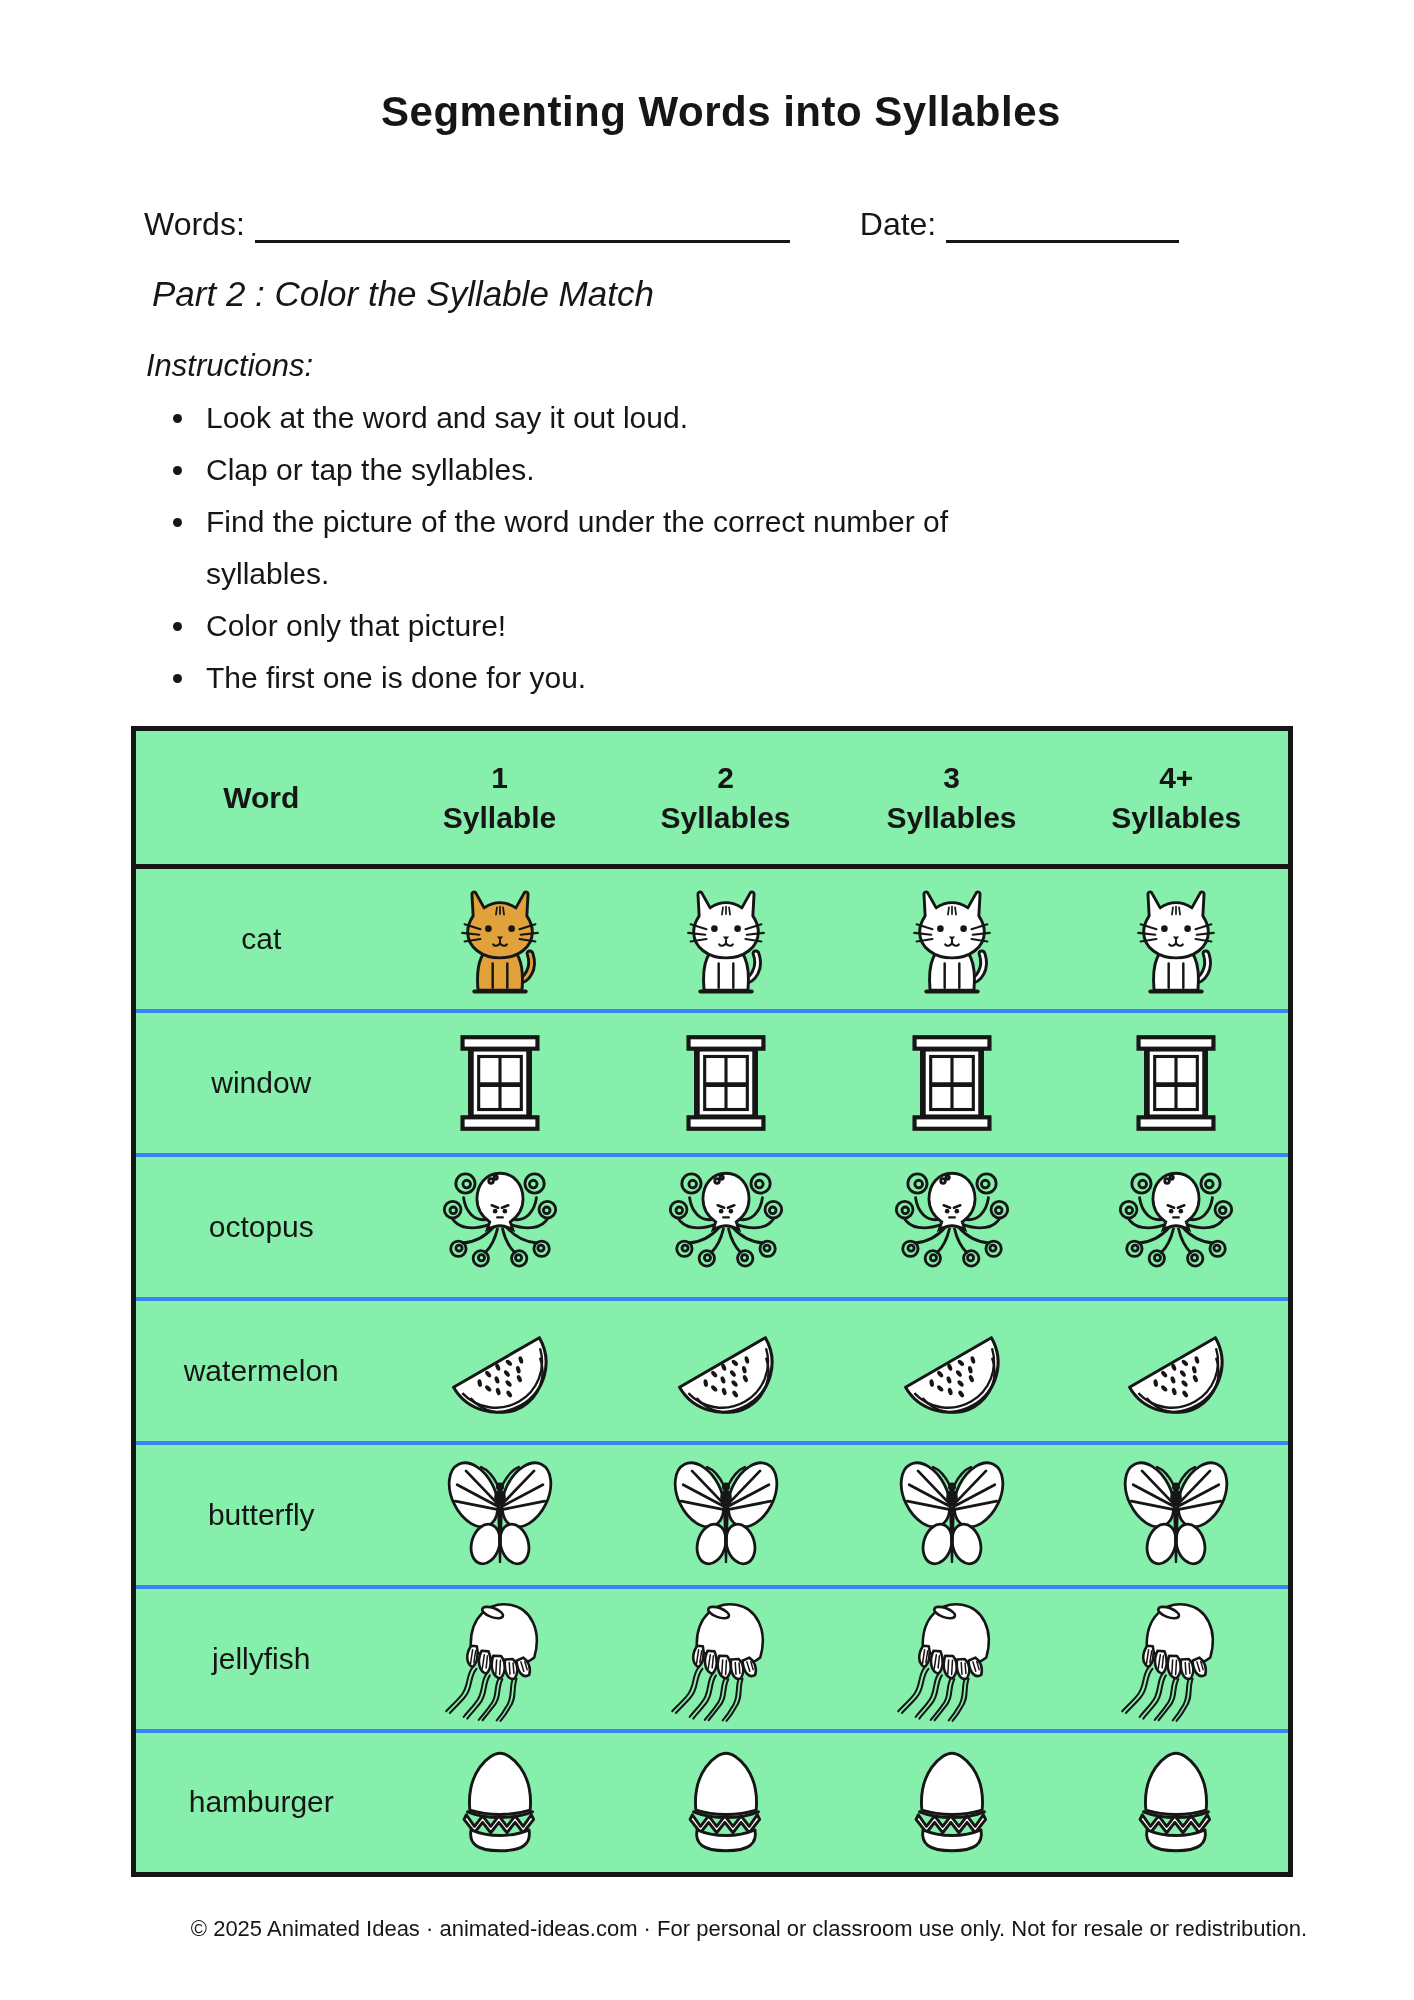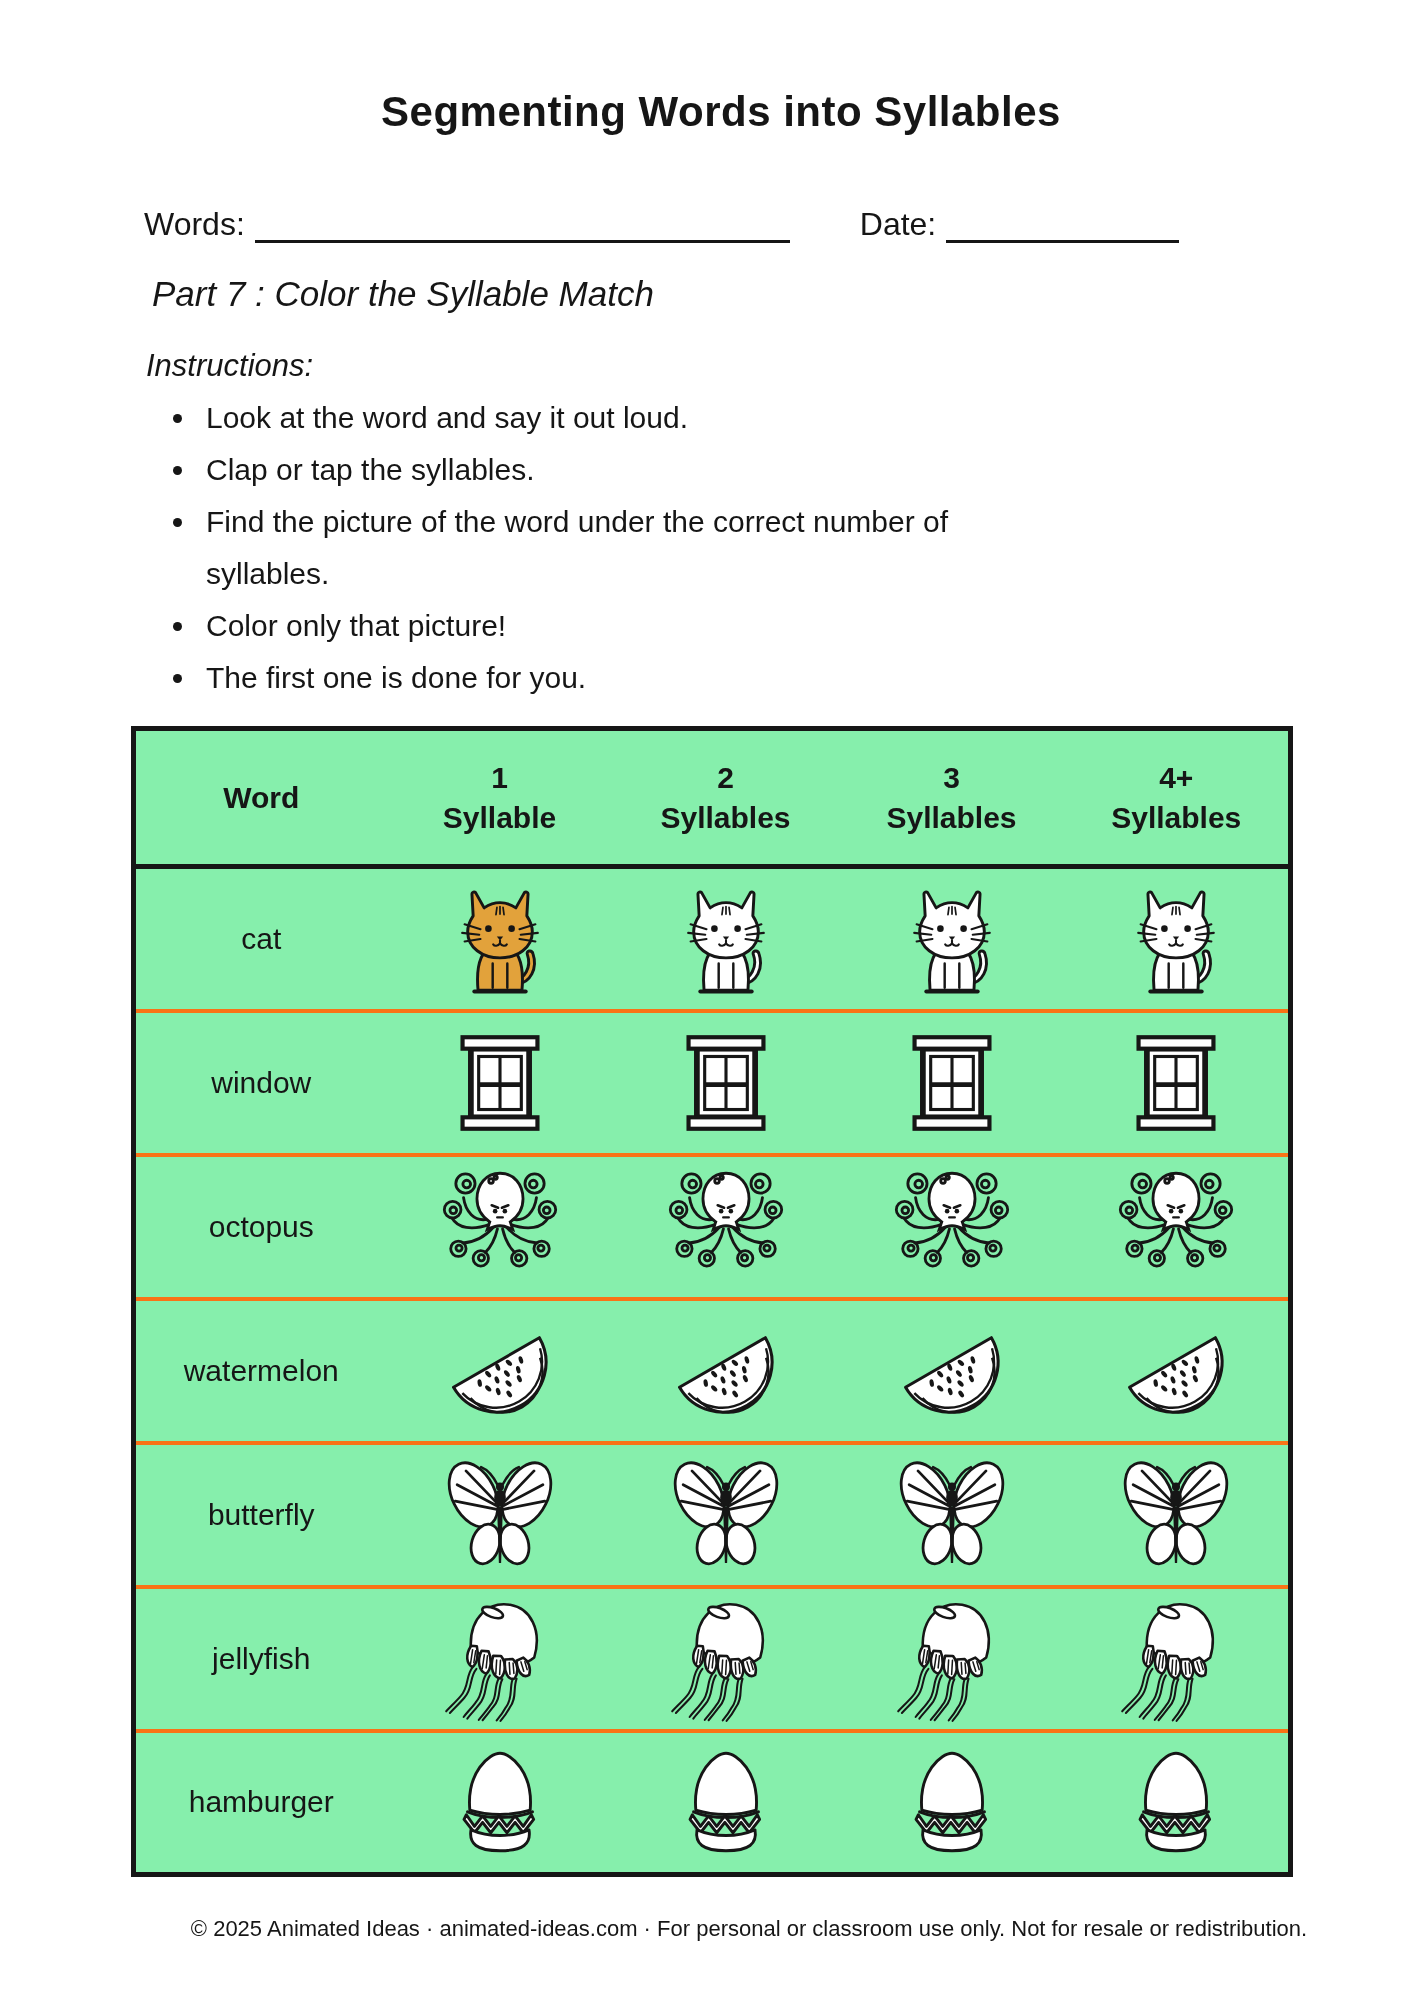--- a/index.html
+++ b/index.html
@@ -20,21 +20,21 @@
   .instr-list{position:absolute;top:392px;left:150px;margin:0;padding:0 0 0 48px;font-size:30px;line-height:52px;max-width:810px;}
   .instr-list li{padding-left:8px;}
 
   table.syl{position:absolute;top:726px;left:113px;width:1157px;border-collapse:collapse;
             border:5px solid #161616;table-layout:fixed;background:#86efac;margin-left:18px;}
   col.c-word{width:253px;}
   col.c-pic{width:226px;}
   thead tr{height:138px;}
   tbody tr{height:144px;}
   thead th{border-bottom:5px solid #161616;font-weight:700;font-size:30px;vertical-align:middle;text-align:center;padding:0;}
-  tbody td{border-bottom:4px solid #f97316;text-align:center;vertical-align:middle;padding:0;}
+  tbody td{border-bottom:4px solid #3b82f6;text-align:center;vertical-align:middle;padding:0;}
   tbody tr:last-child td{border-bottom:none;}
   th .num{line-height:40px;}
   th .lbl{line-height:40px;}
   .word-cell{font-size:30px;font-weight:400;}
 
   svg.pic{display:inline-block;vertical-align:middle;}
   .cat-icon{width:122px;height:122px;}
   .window-icon{width:104px;height:112px;}
   .octopus-icon{width:138px;height:128px;}
   .watermelon-icon{width:128px;height:118px;}
@@ -190,21 +190,21 @@
 <div class="sheet">
   <div class="title">Segmenting Words into Syllables</div>
 
   <div class="name-row">
     <span>Words:</span>
     <span class="rule name-rule"></span>
     <span class="date-label">Date:</span>
     <span class="rule date-rule"></span>
   </div>
 
-  <div class="part-heading">Part 7 : Color the Syllable Match</div>
+  <div class="part-heading">Part 2 : Color the Syllable Match</div>
   <div class="instr-label">Instructions:</div>
 
   <ul class="instr-list">
     <li>Look at the word and say it out loud.</li>
     <li>Clap or tap the syllables.</li>
     <li>Find the picture of the word under the correct number of syllables.</li>
     <li>Color only that picture!</li>
     <li>The first one is done for you.</li>
   </ul>
 

